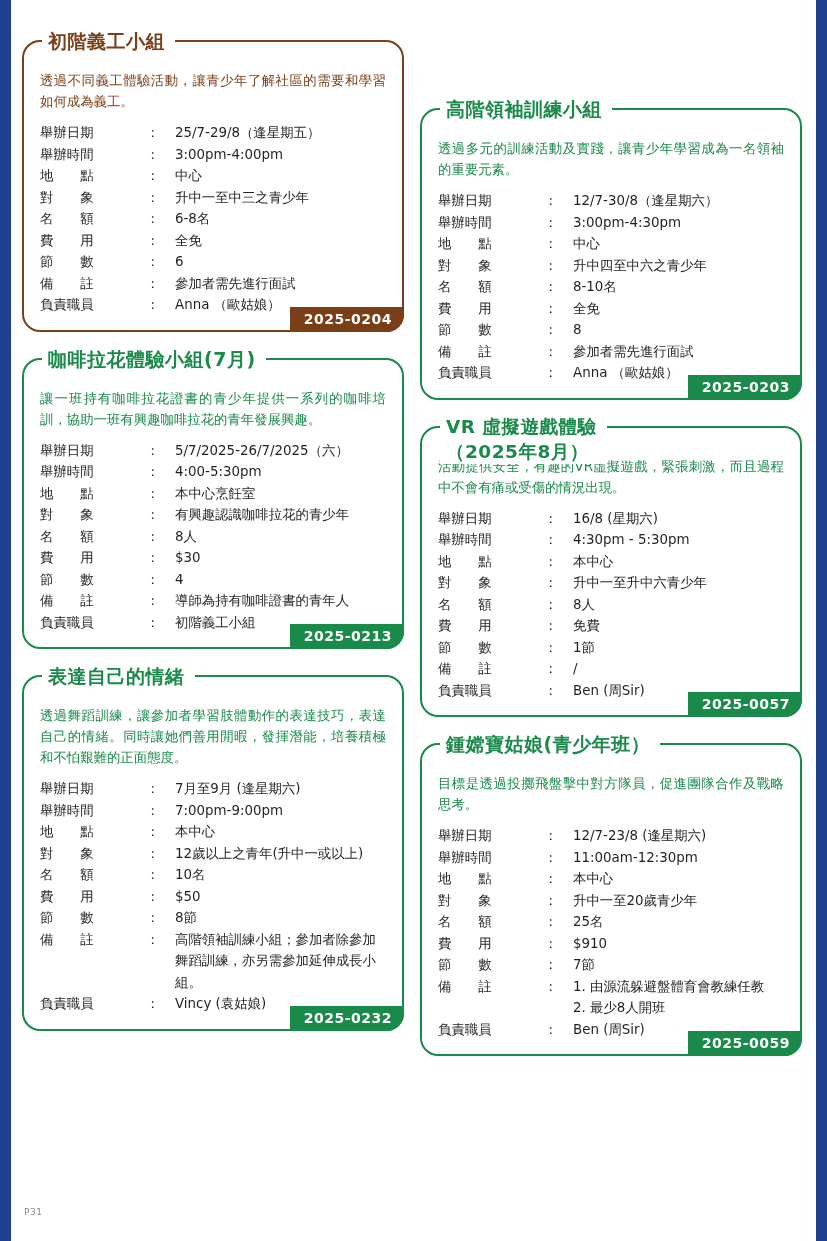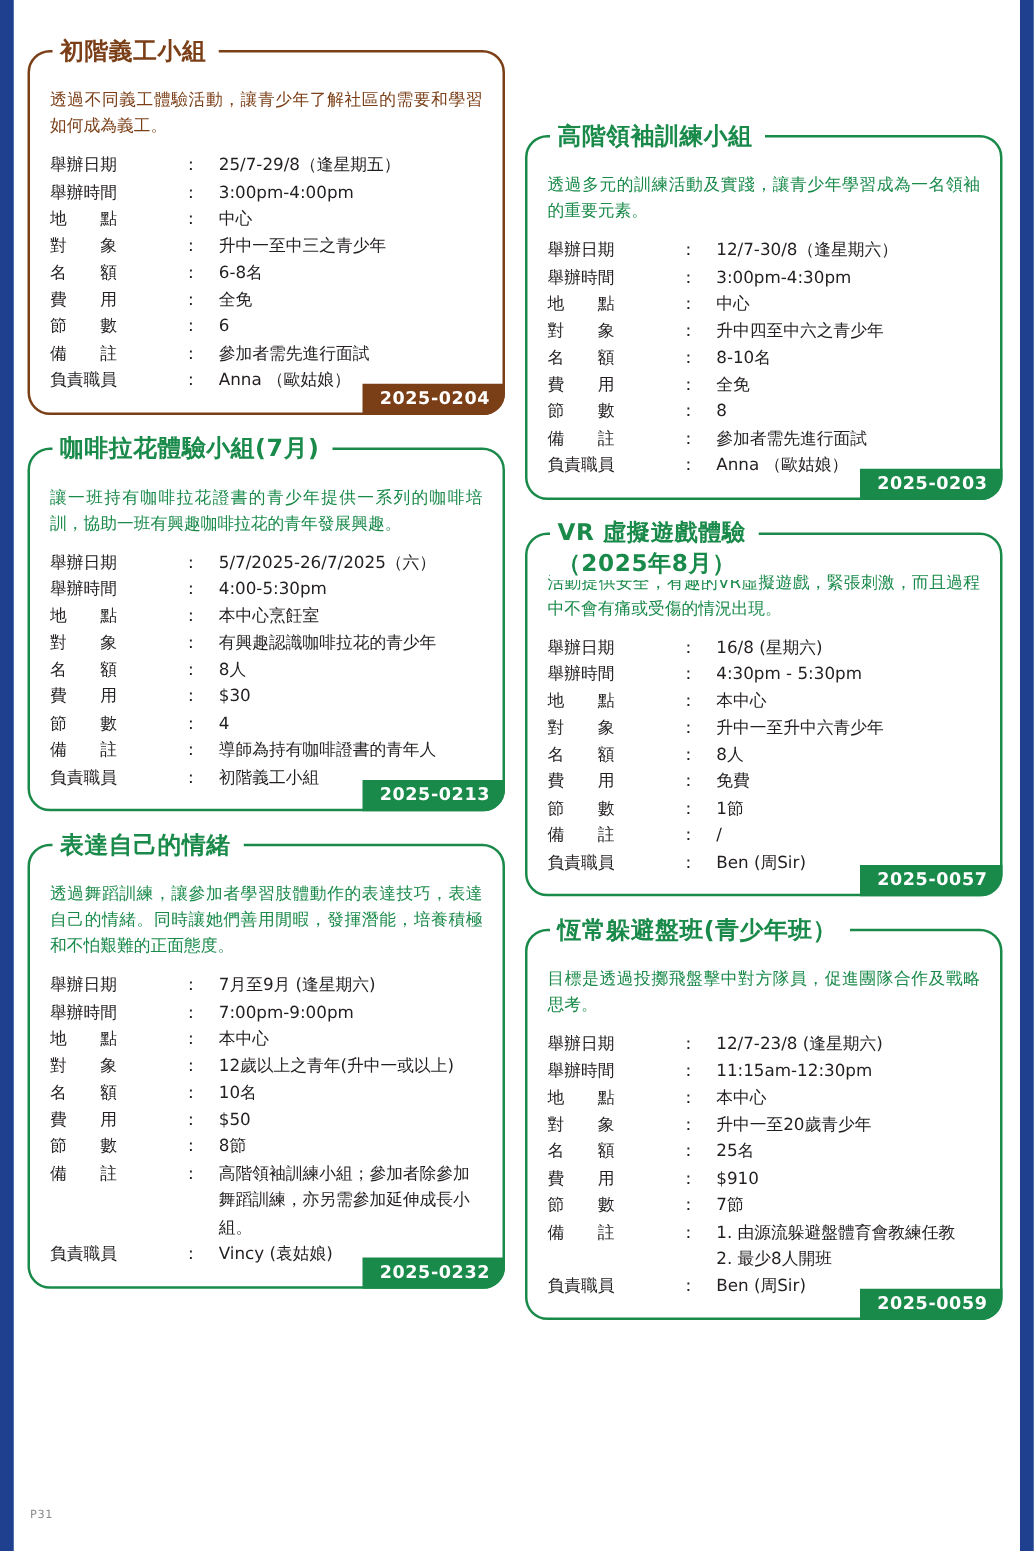--- a/index.html
+++ b/index.html
@@ -418,32 +418,32 @@
                 <div class="k plain">負責職員</div>
                 <div class="sep">：</div>
                 <div class="v">Ben (周Sir)</div>
               </div>
             </div>
             <div class="code">2025-0057</div>
           </div>
         </div>
         <div class="card" style="--accent: #1a8a4a;">
           <div class="card-box">
-            <div class="card-title">恆常躲避盤班(青少年班）</div>
+            <div class="card-title">鍾嫦寶姑娘(青少年班）</div>
             <div class="card-desc">目標是透過投擲飛盤擊中對方隊員，促進團隊合作及戰略思考。</div>
             <div class="rows">
               <div class="row">
                 <div class="k plain">舉辦日期</div>
                 <div class="sep">：</div>
                 <div class="v">12/7-23/8 (逢星期六)</div>
               </div>
               <div class="row">
                 <div class="k plain">舉辦時間</div>
                 <div class="sep">：</div>
-                <div class="v">11:15am-12:30pm</div>
+                <div class="v">11:00am-12:30pm</div>
               </div>
               <div class="row">
                 <div class="k plain">地　　點</div>
                 <div class="sep">：</div>
                 <div class="v">本中心</div>
               </div>
               <div class="row">
                 <div class="k plain">對　　象</div>
                 <div class="sep">：</div>
                 <div class="v">升中一至20歲青少年</div>

